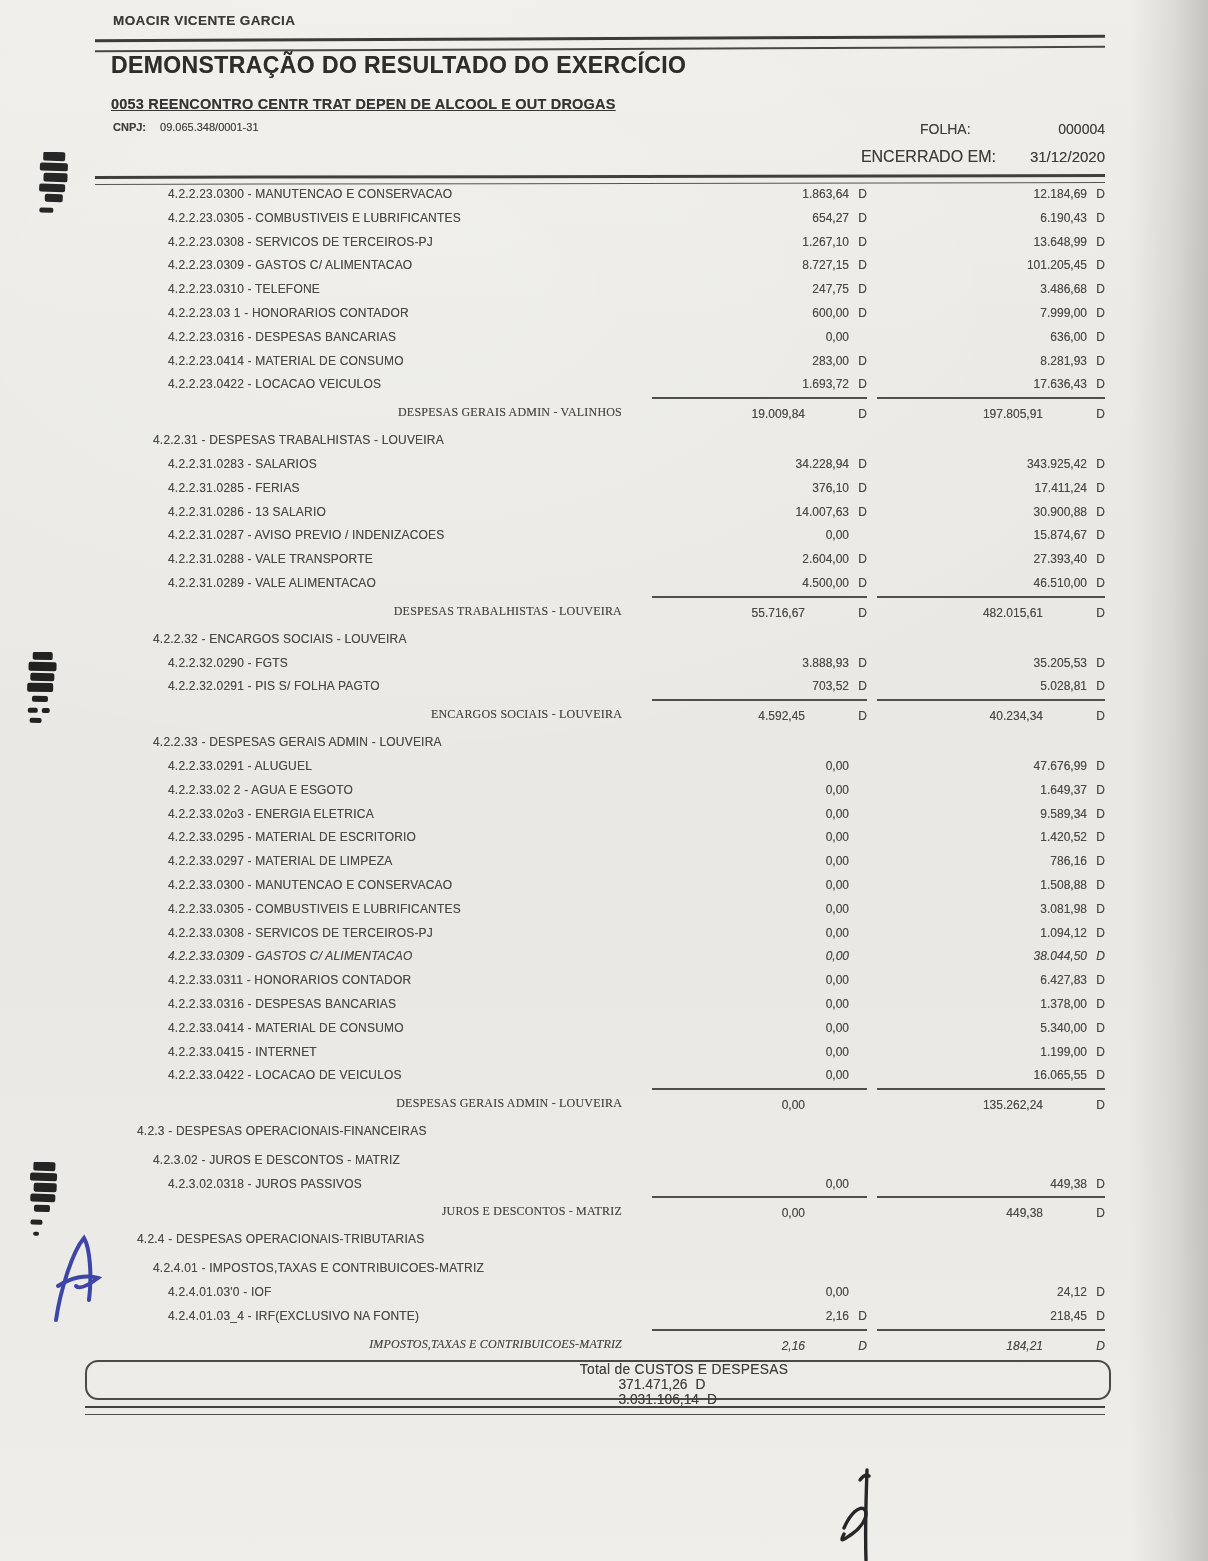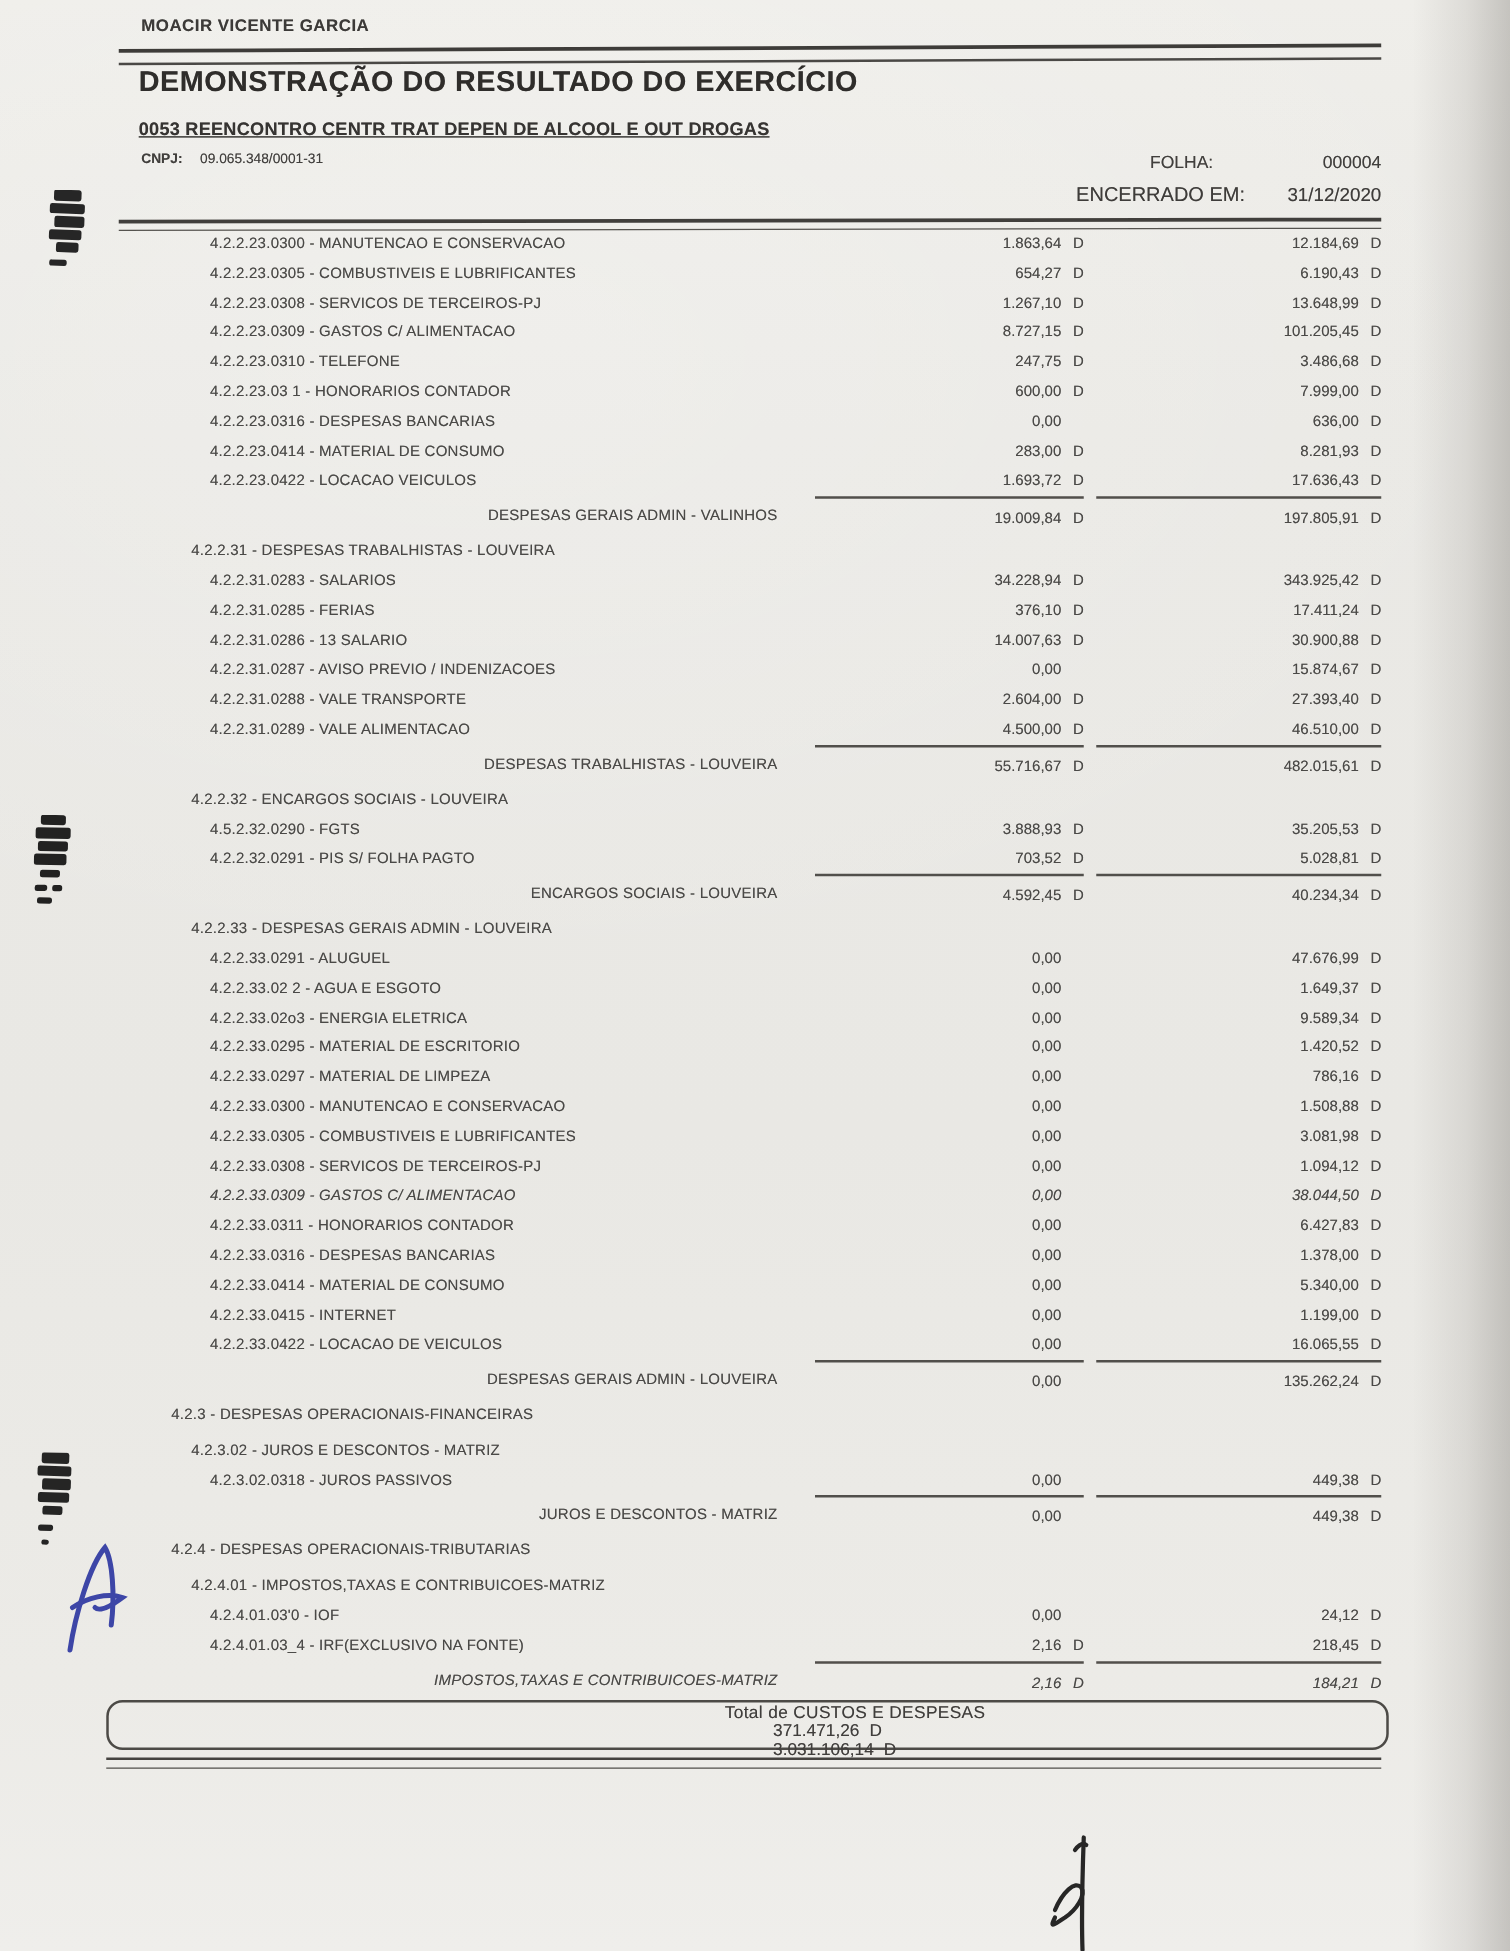--- a/index.html
+++ b/index.html
@@ -38,22 +38,22 @@
     border-top:3px solid #413f3c;border-bottom:1px solid #55534f;transform:rotate(-0.1deg);}
 
   
   .tbl{left:95px;top:183px;width:1010px;}
   .row{display:flex;height:23.8px;line-height:23.8px;font-size:12px;color:#4a4947;white-space:nowrap;}
   .row .lbl{flex:1;padding-left:73px;overflow:hidden;letter-spacing:.2px;}
   .row.g1 .lbl{padding-left:42px;}
   .row.g2 .lbl{padding-left:58px;}
   .row.g1, .row.g2{margin-top:5px;}
   .row.s{height:27px;line-height:30px;margin-bottom:2px;}
-  .row.s .lbl{text-align:right;padding-right:30px;padding-left:0;}
-  .row.s .val{border-top:2px solid #514f4b;}
+  .row.s .lbl{text-align:right;padding-right:30px;padding-left:0;font-family:Liberation Serif, serif;}
+  .row.s .val{border-top:2px solid #514f4b;gap:44px;}
   .row.italic{font-style:italic;}
   .val{display:flex;width:215px;}
   .val.v2{width:228px;margin-left:10px;}
   .num{flex:1;text-align:right;}
   .suf{width:18px;text-align:right;}
 
   
   .total-box{position:relative;margin-top:4px;margin-left:-10px;width:1026px;height:40px;
     border:2px solid #4c4a46;border-radius:13px;display:flex;align-items:center;
     font-size:13.8px;color:#403e3c;box-sizing:border-box;padding-left:10px;padding-right:10px;flex-direction:column;}
@@ -289,21 +289,21 @@
       <div class="val v1">
         <span class="num"></span>
           <span class="suf"></span>
       </div>
       <div class="val v2">
         <span class="num"></span>
           <span class="suf"></span>
       </div>
     </div>
       <div class="row d">
-      <div class="lbl">4.5.2.32.0290 - FGTS</div>
+      <div class="lbl">4.2.2.32.0290 - FGTS</div>
       <div class="val v1">
         <span class="num">3.888,93</span>
           <span class="suf">D</span>
       </div>
       <div class="val v2">
         <span class="num">35.205,53</span>
           <span class="suf">D</span>
       </div>
     </div>
       <div class="row d">

